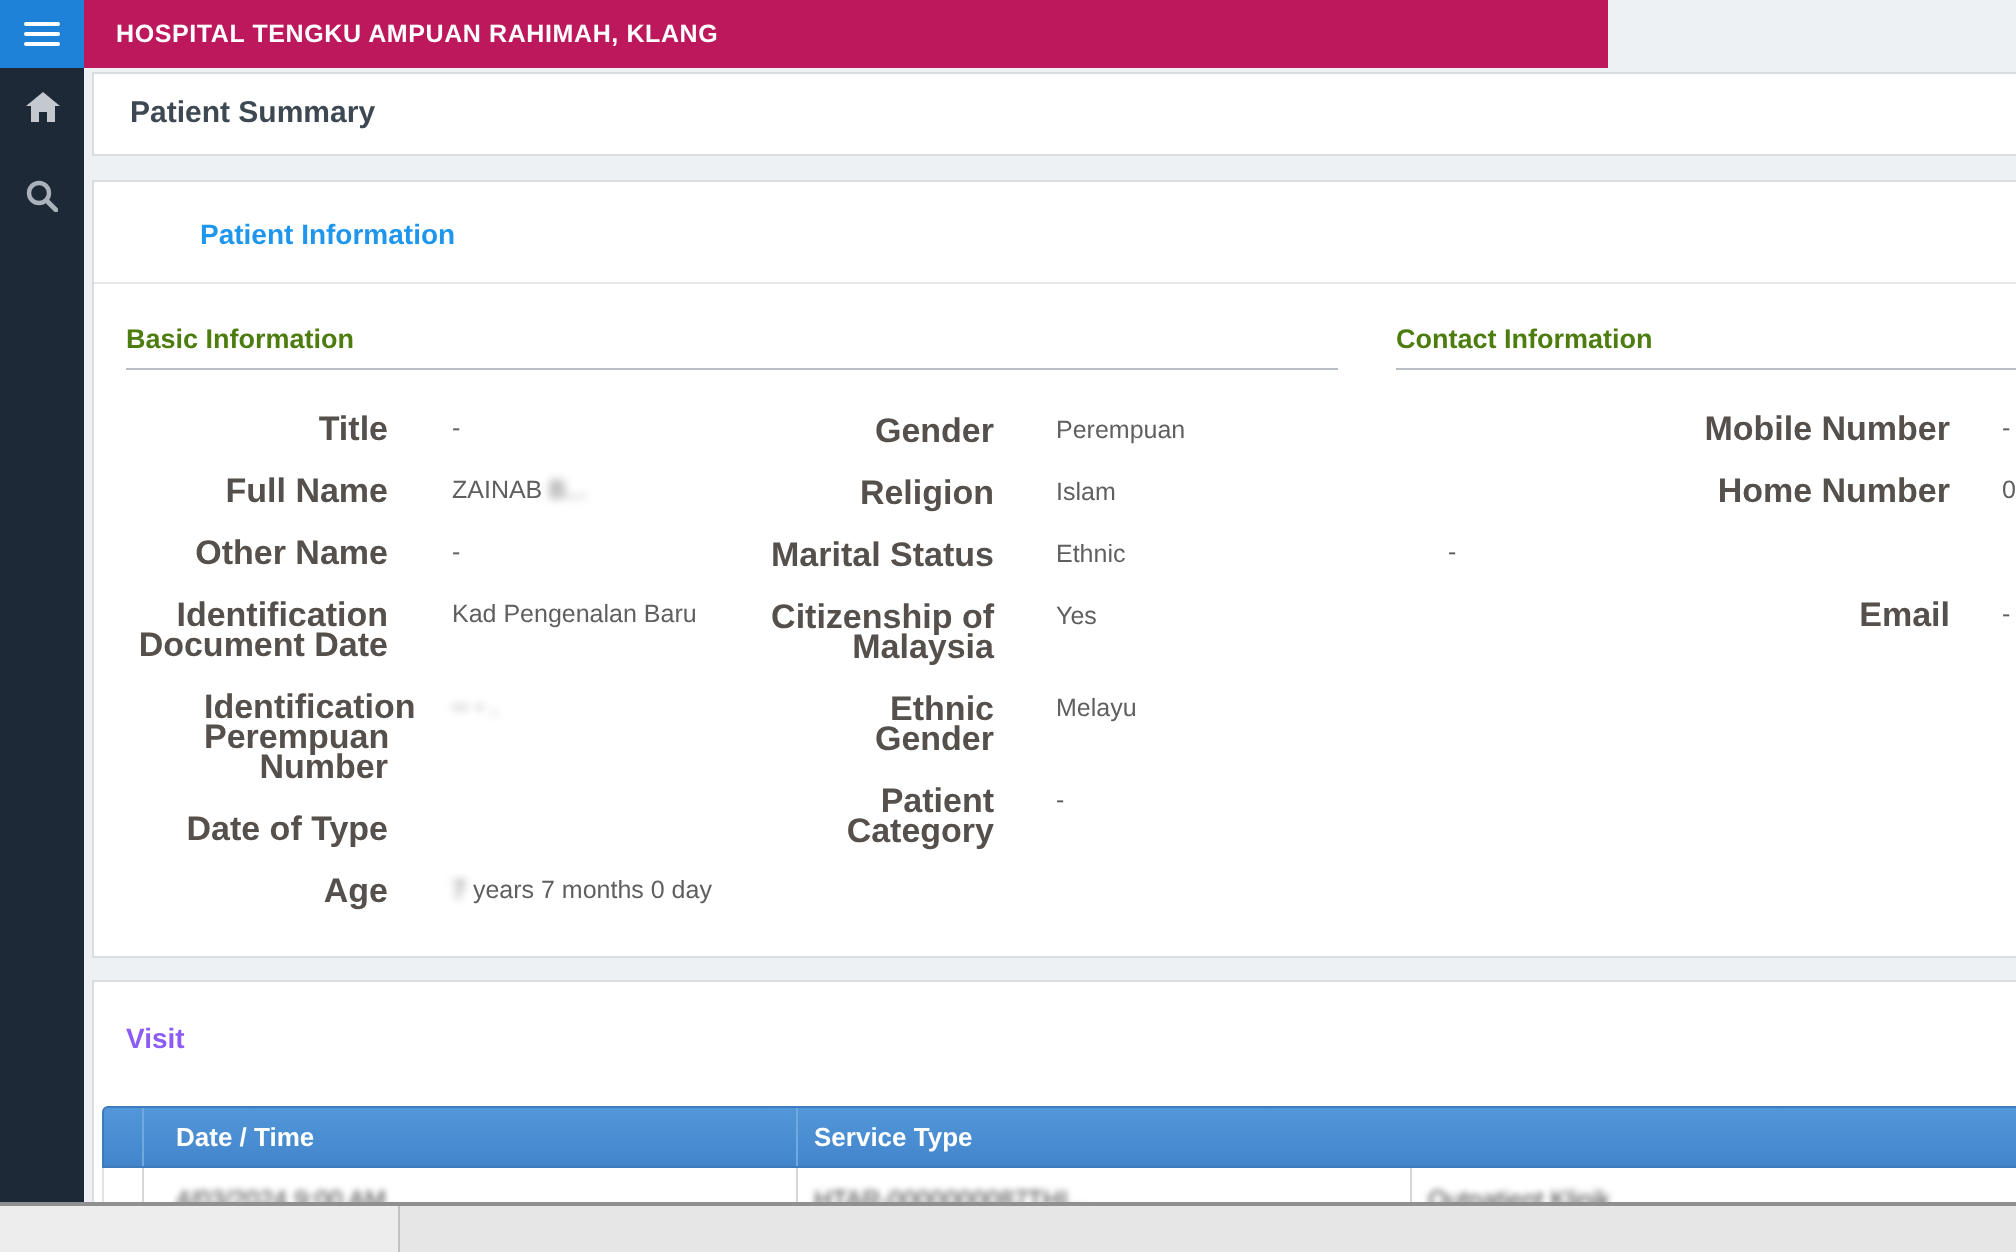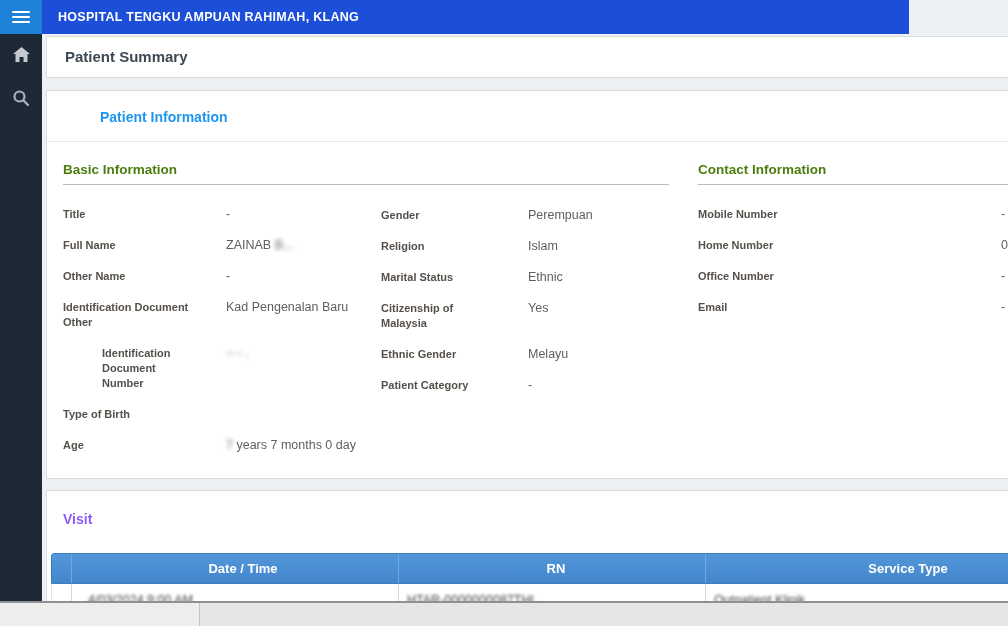--- a/index.html
+++ b/index.html
@@ -5,22 +5,22 @@
   * { box-sizing: border-box; margin: 0; padding: 0; }
   html, body { width: 1008px; height: 626px; overflow: hidden; }
   body {
     position: relative;
     font-family: "Liberation Sans", sans-serif;
     background: #eef1f4;
   }
 
   
   .navbar {
-    position: absolute; top: 0; left: 0; width: 909px; height: 34px;
-    background: #1d4ed8; z-index: 6;
+    position: absolute; top: 0; left: 0; width: 804px; height: 34px;
+    background: #be185d; z-index: 6;
   }
   .hamburger {
     position: absolute; left: 0; top: 0; width: 42px; height: 34px;
     background: #1d82d8; cursor: pointer;
     display: flex; flex-direction: column; justify-content: center; align-items: center;
   }
   .hamburger .bar { width: 18px; height: 2px; background: #ffffff; border-radius: 1px; margin: 1.5px 0; }
   .nav-title {
     position: absolute; left: 58px; top: 0; line-height: 34px;
     color: #ffffff; font-weight: 700; font-size: 12.5px; letter-spacing: .3px;
@@ -57,43 +57,43 @@
   .subheading {
     font-size: 13.5px; font-weight: 700; color: #4d7c0f;
     padding-bottom: 7px; border-bottom: 1px solid #b9bec4; margin-bottom: 22px;
   }
   .col-basic   { position: absolute; left: 16px;  top: 71px;  width: 606px; }
   .col-demo    { position: absolute; left: 334px; top: 117px; width: 280px; }
   .col-contact { position: absolute; left: 651px; top: 71px;  width: 400px; }
 
   .frow { display: flex; margin-bottom: 16px; }
   .flabel {
-    flex: none; width: 131px; 
-    font-size: 11px; font-weight: 700; color: #55504b; line-height: 15px;
+    flex: none; width: 131px; text-align: right;
+    font-size: 17px; font-weight: 700; color: #55504b; line-height: 15px;
   }
   .flabel.lbl-narrow { padding-left: 39px; }
   .fvalue { padding-left: 32px; font-size: 12.5px; color: #5f5f5f; line-height: 15px; }
   .col-demo .flabel { width: 116px; }
   .col-demo .fvalue { padding-left: 31px; }
   .col-contact .flabel { width: 277px; }
   .col-contact .fvalue { padding-left: 26px; white-space: nowrap; }
 
   .redacted { filter: blur(2px); user-select: none; color: #6a6a6a; }
 
   
   .card-visit { top: 456px; height: 200px; }
   .visit-heading { position: absolute; left: 16px; top: 20px; font-size: 14px; font-weight: 700; color: #8b5cf6; }
   .vtable { position: absolute; left: 4px; top: 62px; width: 1052px; }
   .vhead {
     display: flex; height: 31px;
     background: linear-gradient(#5397da, #4285cb);
     border: 1px solid #3c7cbc; border-radius: 3px 3px 0 0;
     color: #ffffff; font-weight: 700; font-size: 13px; line-height: 29px;
   }
-  .vh { border-right: 1px solid #6ea9e0; cursor: pointer; overflow: hidden; white-space: nowrap; text-align: center; }
+  .vh { border-right: 1px solid #6ea9e0; cursor: pointer; overflow: hidden; white-space: nowrap; }
   .vh-sel { flex: none; width: 20px; }
   .vh-date { flex: none; width: 327px; padding-left: 16px; }
   .vh-rn { flex: none; width: 307px; padding-left: 8px; }
   .vh-service { flex: 1; padding-left: 8px; border-right: none; }
   .vrow { display: flex; height: 26px; background: #ffffff; border-left: 1px solid #e3e3e3; border-right: 1px solid #e3e3e3; }
   .vc { border-right: 1px solid #d7d7d7; font-size: 12.5px; color: #3f3f3f; padding-top: 9px; overflow: hidden; white-space: nowrap; }
   .vc span { filter: blur(1.6px); user-select: none; }
   .vc-sel { flex: none; width: 20px; }
   .vc-date { flex: none; width: 327px; padding-left: 16px; }
   .vc-rn { flex: none; width: 307px; padding-left: 8px; }
@@ -160,31 +160,31 @@
         <div class="fvalue">
           <span>ZAINAB</span>
           <span class="redacted">B...</span>
         </div>
       </div>
       <div class="frow">
         <div class="flabel">Other Name</div>
         <div class="fvalue">-</div>
       </div>
       <div class="frow">
-        <div class="flabel">Identification Document Other</div>
+        <div class="flabel">Identification Document Date</div>
         <div class="fvalue">Kad Pengenalan Baru</div>
       </div>
       <div class="frow">
-        <div class="flabel lbl-narrow">Identification Document Number</div>
+        <div class="flabel lbl-narrow">Identification Perempuan Number</div>
         <div class="fvalue">
           <span class="redacted">-- -  .</span>
         </div>
       </div>
       <div class="frow">
-        <div class="flabel">Type of Birth</div>
+        <div class="flabel">Date of Type</div>
         <div class="fvalue"></div>
       </div>
       <div class="frow">
         <div class="flabel">Age</div>
         <div class="fvalue">
           <span class="redacted">7</span>
           <span>years 7 months 0 day</span>
         </div>
       </div>
     </div>
@@ -220,37 +220,35 @@
       <div class="subheading">Contact Information</div>
       <div class="frow">
         <div class="flabel">Mobile Number</div>
         <div class="fvalue">-</div>
       </div>
       <div class="frow">
         <div class="flabel">Home Number</div>
         <div class="fvalue">0</div>
       </div>
       <div class="frow">
-        <div class="flabel">Office Number</div>
         <div class="fvalue">-</div>
       </div>
       <div class="frow">
         <div class="flabel">Email</div>
         <div class="fvalue">-</div>
       </div>
     </div>
   </div>
 
   <div class="card card-visit">
     <div class="visit-heading">Visit</div>
     <div class="vtable">
       <div class="vhead">
         <div class="vh vh-sel"></div>
         <div class="vh vh-date">Date / Time</div>
-        <div class="vh vh-rn">RN</div>
         <div class="vh vh-service">Service Type</div>
       </div>
       <div class="vrow">
         <div class="vc vc-sel"></div>
         <div class="vc vc-date"><span>4/03/2024  9:00 AM</span></div>
         <div class="vc vc-rn"><span>HTAR-0000000087THI...</span></div>
         <div class="vc vc-service"><span>Outpatient Klinik</span></div>
       </div>
     </div>
   </div>

